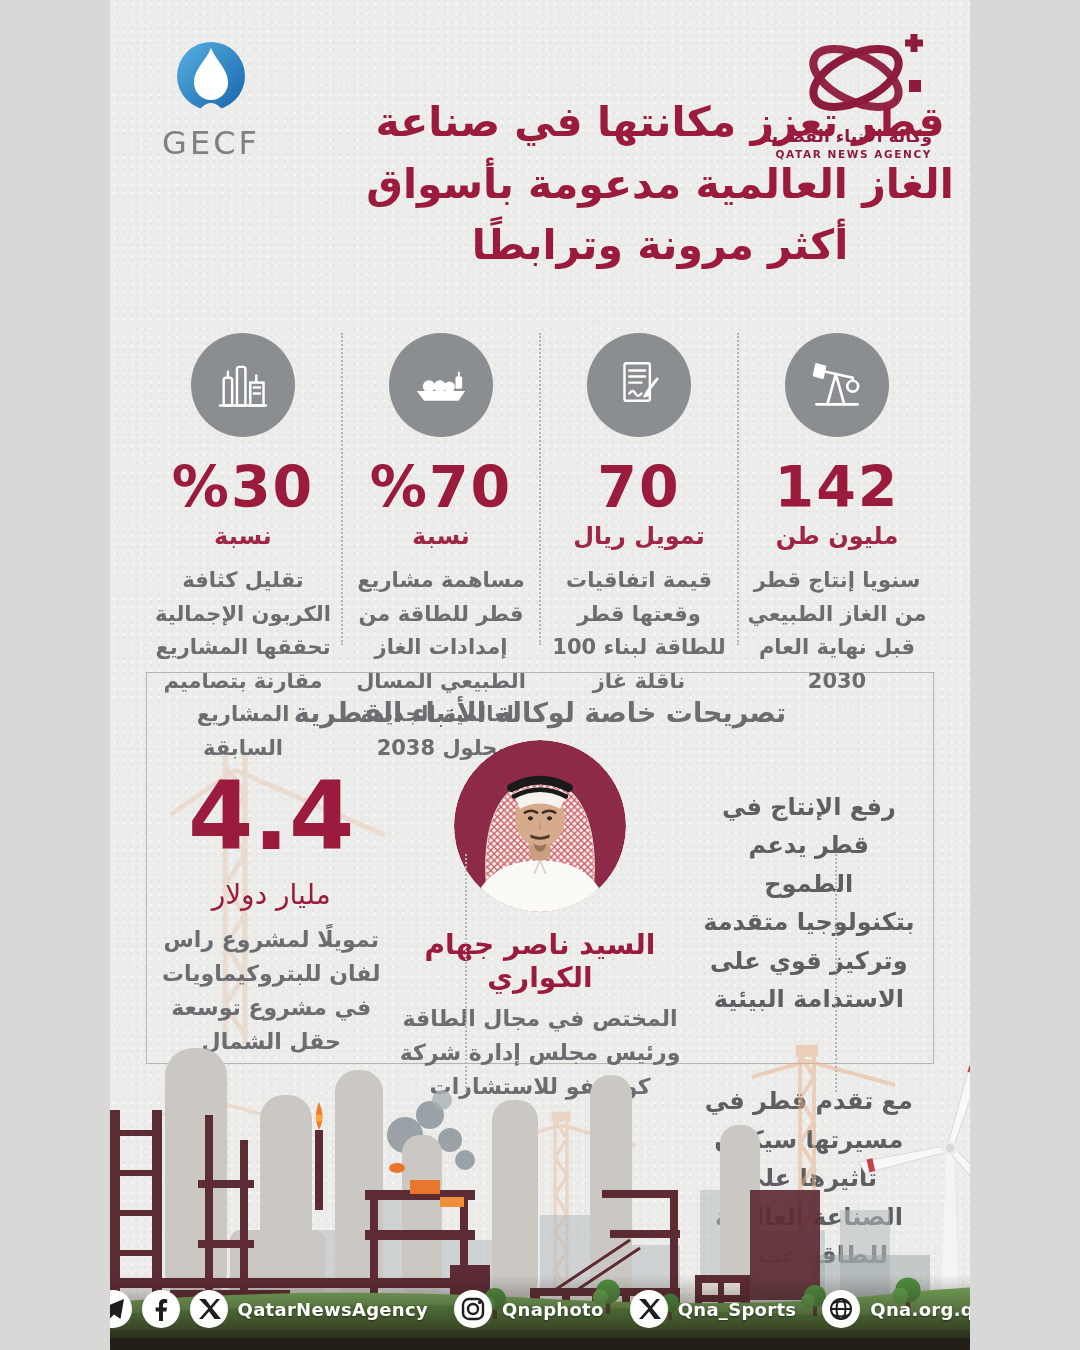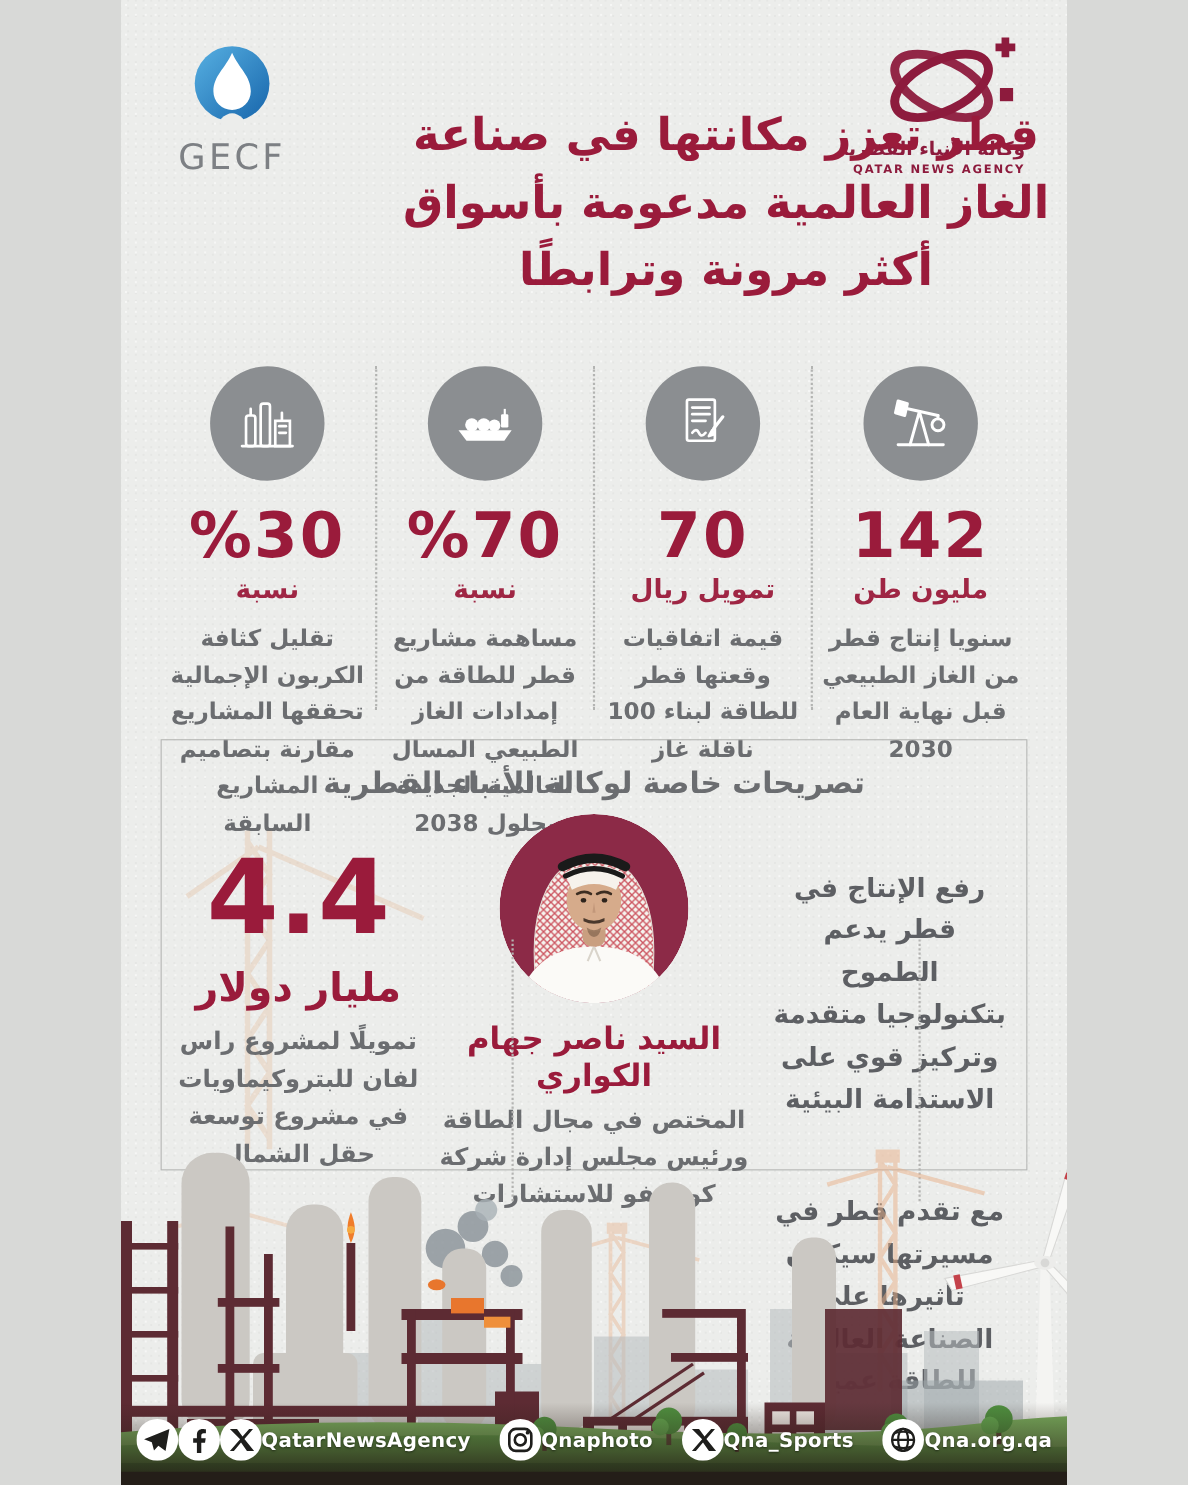--- a/index.html
+++ b/index.html
@@ -42,29 +42,29 @@
   .quotes-col{width:31.6%;padding:0 18px;text-align:center;}
   .quote-text{font-size:24px;font-weight:700;color:#5d5f63;line-height:1.6;direction:rtl;}
   .quote-text.q1{margin-top:52px;}
   .quote-text.q2{margin-top:64px;}
   .portrait-col{width:36.8%;text-align:center;}
   .portrait-wrap{width:172px;height:172px;margin:4px auto 0;border-radius:50%;overflow:hidden;}
   .person-name{margin-top:16px;font-size:28px;font-weight:700;color:#9a1b3b;direction:rtl;}
   .person-title{margin:8px auto 0;max-width:330px;font-size:22px;font-weight:700;color:#6b6d70;line-height:1.55;direction:rtl;}
   .funding-col{width:31.6%;text-align:center;}
   .funding-value{margin-top:34px;font-size:94px;font-weight:700;color:#9a1b3b;line-height:1;direction:ltr;unicode-bidi:isolate;}
-  .funding-unit{margin-top:14px;font-size:36px;font-weight:700;color:#9a1b3b;}
+  .funding-unit{margin-top:14px;font-size:28px;font-weight:400;color:#9a1b3b;}
   .funding-desc{margin:12px auto 0;max-width:270px;font-size:22px;font-weight:700;color:#6b6d70;line-height:1.55;direction:rtl;}
   
   .wm-crane{position:absolute;z-index:1;opacity:.2;}
   
   .illustration{position:absolute;left:0;top:1040px;width:1080px;height:310px;z-index:3;}
   
   .social-bar{position:absolute;left:0;right:0;bottom:22px;z-index:5;display:flex;justify-content:center;align-items:center;gap:26px;}
-  .sg{display:flex;align-items:center;}
+  .sg{display:flex;align-items:center;gap:10px;}
   .sg-label{color:#fff;font-size:18px;font-weight:600;letter-spacing:.3px;text-shadow:0 1px 2px rgba(0,0,0,.5);}
   .sicon{display:block;}
 </style>
 </head>
 <body>
 
 <div id="canvas">
 
   <div class="gecf">
     <svg width="80" height="78" viewBox="0 0 80 78">

